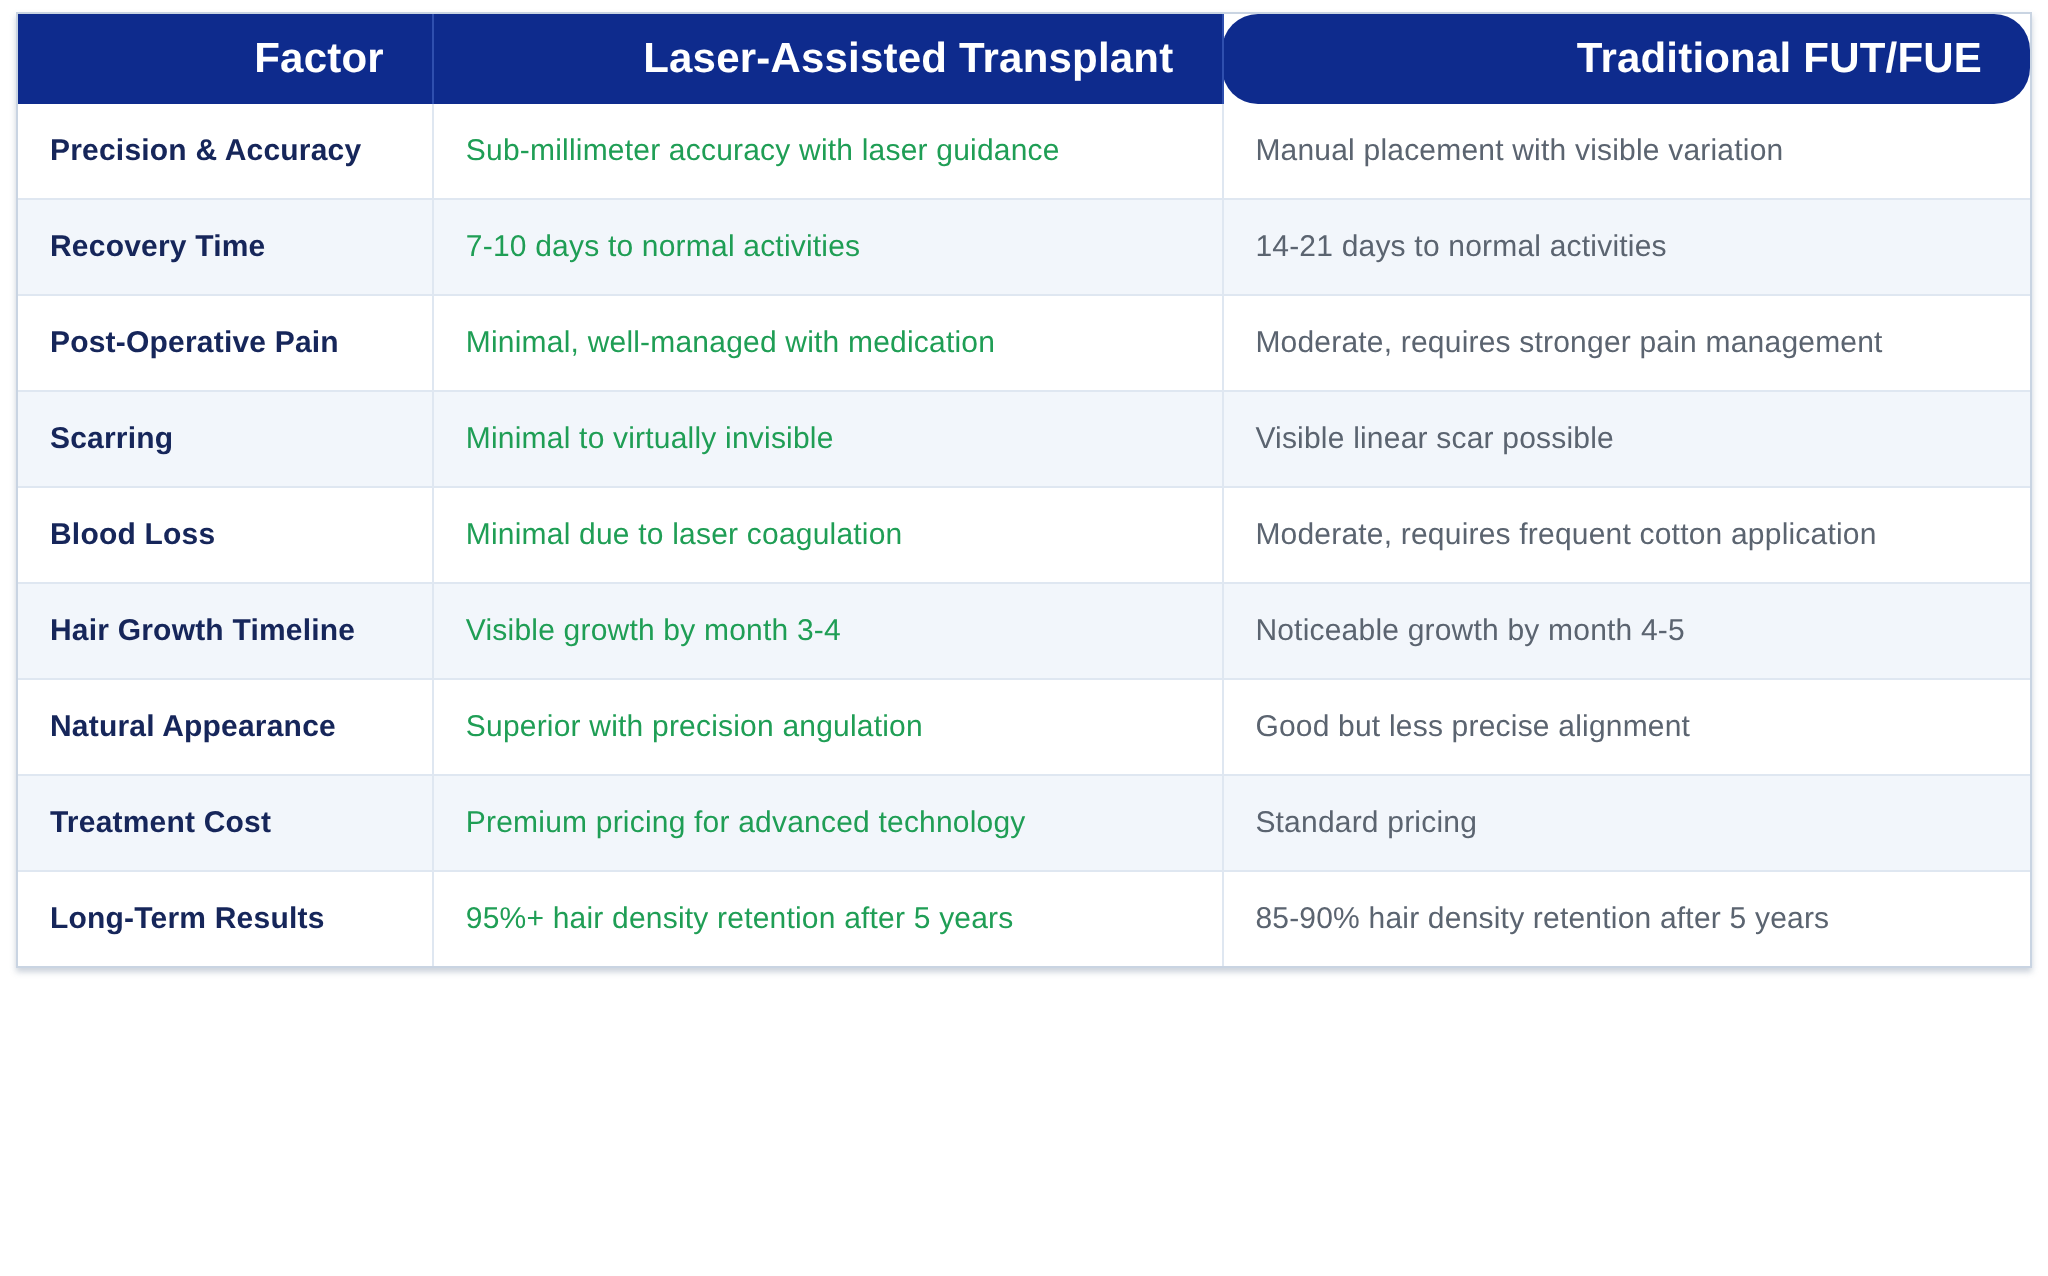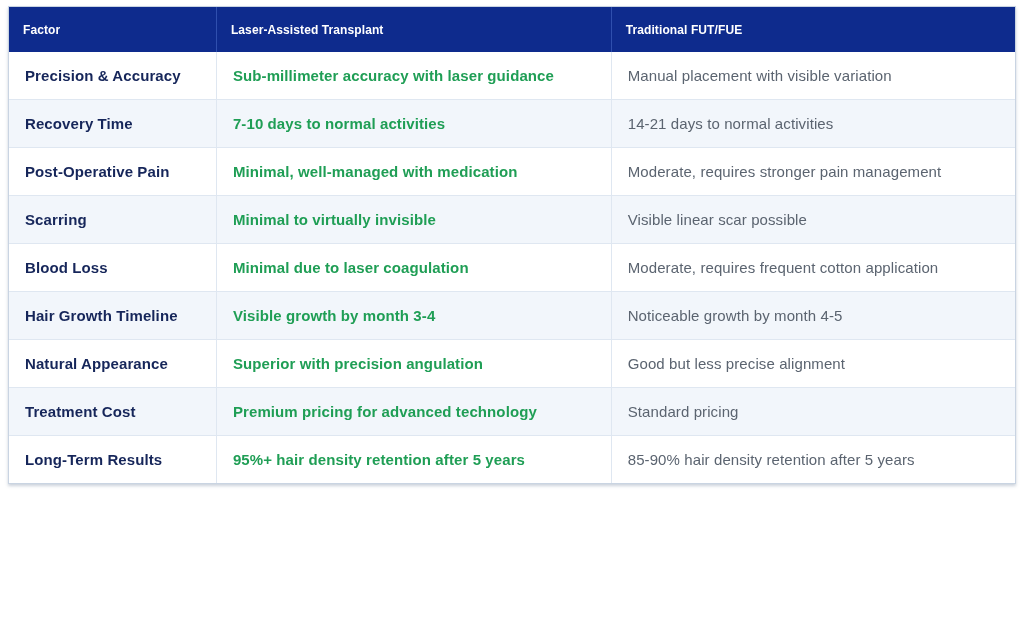--- a/index.html
+++ b/index.html
@@ -28,30 +28,30 @@
       border-collapse: collapse;
       table-layout: fixed;
     }
     .col-factor      { width: 207px; }
     .col-laser       { width: 394px; }
     .col-traditional { width: 403px; }
 
     thead th {
       background: var(--header-bg, #0e2b8d);
       color: var(--header-text, #ffffff);
-      font-size: 12px;
+      font-size: 21px;
       font-weight: bold;
-      text-align: left;
+      text-align: right;
       height: 45px;
-      padding: 0 14px;
+      padding: 0 24px;
       vertical-align: middle;
       border-right: 1px solid var(--header-divider, #2f4fae);
       letter-spacing: 0.1px;
     }
-    thead th:last-child { border-right: none; }
+    thead th:last-child { border-right: none; border-radius: 18px; }
 
     tbody td {
       height: 47px;
       padding: 0 16px;
       vertical-align: middle;
       font-size: 15px;
       border-top: 1px solid var(--body-border, #dfe7f1);
       border-right: 1px solid var(--body-border, #dfe7f1);
       letter-spacing: 0.1px;
       white-space: nowrap;
@@ -62,21 +62,21 @@
 
     tbody tr:nth-child(even) { background: var(--row-alt-bg, #f2f6fb); }
     tbody tr:nth-child(odd)  { background: #ffffff; }
 
     td.cell-factor {
       color: var(--factor-text, #16265a);
       font-weight: bold;
     }
     td.cell-laser {
       color: var(--laser-text, #1f9e55);
-      font-weight: 700;
+      font-weight: 400;
     }
     td.cell-traditional {
       color: var(--traditional-text, #5b6470);
       font-weight: normal;
     }
   </style>
 </head>
 <body style="--header-bg: #0e2b8d; --header-text: #ffffff; --header-divider: #2f4fae; --factor-text: #16265a; --laser-text: #1f9e55; --traditional-text: #5b6470; --row-alt-bg: #f2f6fb; --body-border: #dfe7f1; --outer-border: #c9d4e2;">
 
 <div class="table-card">

